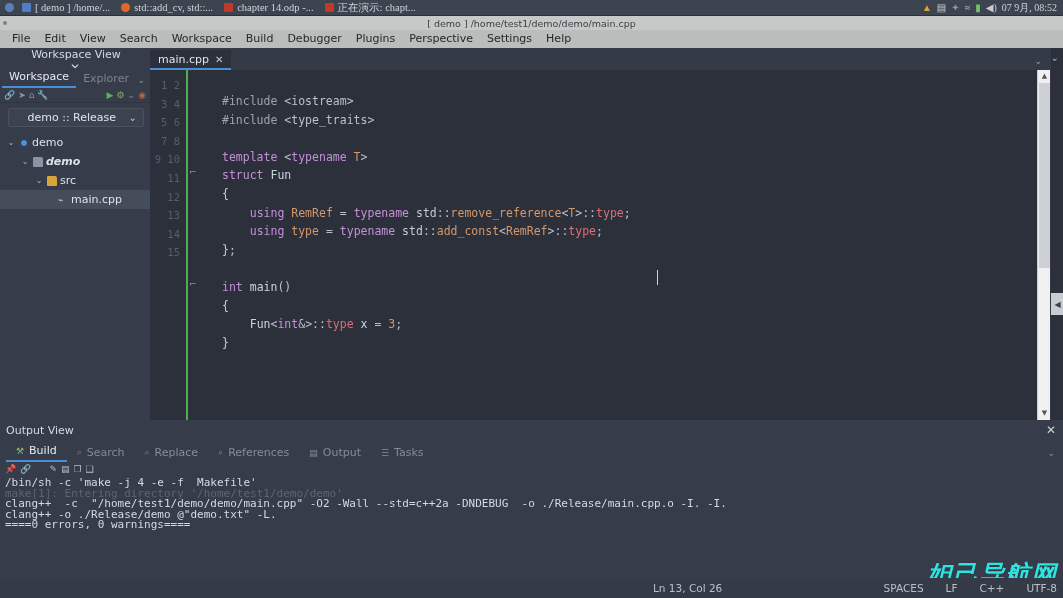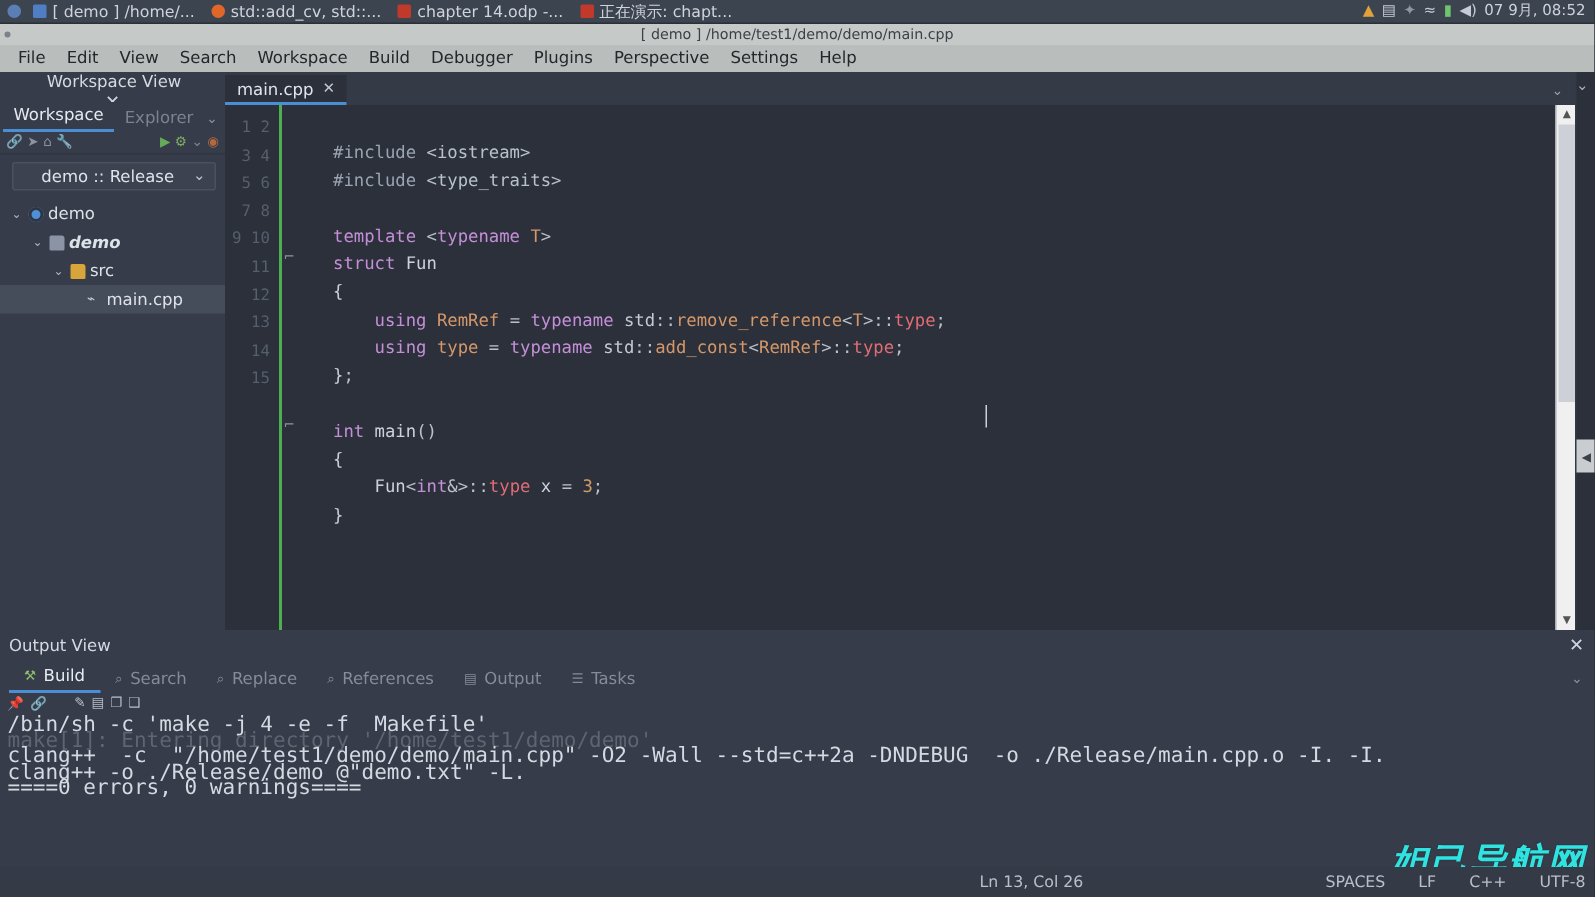--- a/index.html
+++ b/index.html
@@ -11,20 +11,21 @@
     overflow: hidden;
   }
   #app { position: relative; width: 1063px; height: 598px; }
 
   
   .taskbar {
     position: absolute; top: 0; left: 0; width: 1063px; height: 16px;
     background: #3c4450;
     display: flex; align-items: center;
     border-bottom: 1px solid #2a2f38;
+    font-family: Liberation Serif, serif;
   }
   .tb-left { display: flex; align-items: center; flex: 1; overflow: hidden; height: 16px; }
   .tb-showdesk { width: 18px; height: 16px; display: flex; align-items: center; justify-content: center; }
   .tb-showdesk .bfly { width: 9px; height: 9px; border-radius: 50%; background: #5b7fb5; }
   .tb-task {
     display: flex; align-items: center; gap: 4px;
     height: 16px; padding: 0 7px 0 4px;
     color: #cfd4dc; font-size: 10.5px;
     white-space: nowrap;
   }
@@ -200,21 +201,21 @@
   .ov-tab .gi { font-size: 9px; }
   .ov-tabchev { margin-left: auto; color: #8d95a3; font-size: 9px; padding: 0 8px 4px 0; }
   .ov-toolbar {
     height: 14px; display: flex; align-items: center; gap: 4px; padding: 0 5px;
     background: #363c49;
   }
   .ov-toolbar .ti { font-size: 9px; opacity: .9; }
   .ov-log {
     flex: 1; background: #363c49; padding: 2px 5px 0;
     font-family: "DejaVu Sans Mono", "Liberation Mono", monospace;
-    font-size: 14px; line-height: 10.5px; color: #d4dae2; overflow: hidden;
+    font-size: 11px; line-height: 10.5px; color: #d4dae2; overflow: hidden;
   }
   .ov-log div { white-space: pre; }
   .dim { color: #5d6572; }
 
   
   .statusbar {
     position: absolute; top: 578px; left: 0; width: 1063px; height: 20px;
     background: #343a46; display: flex; align-items: center;
     color: #b9c0cb; font-size: 10.5px;
   }

